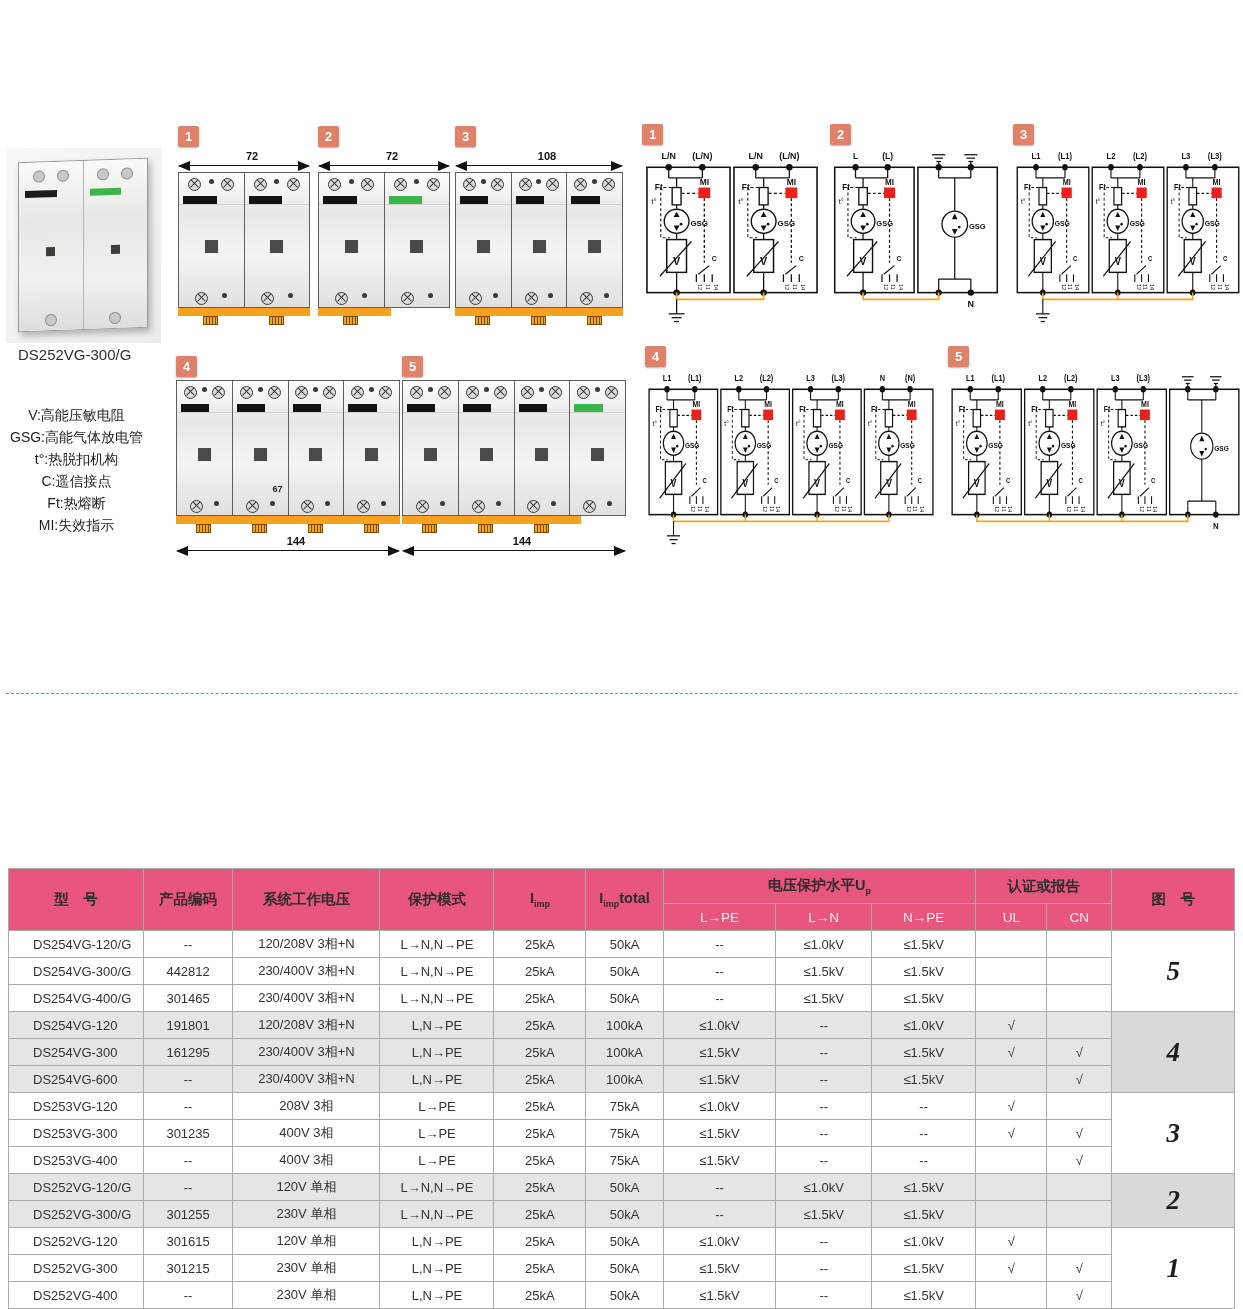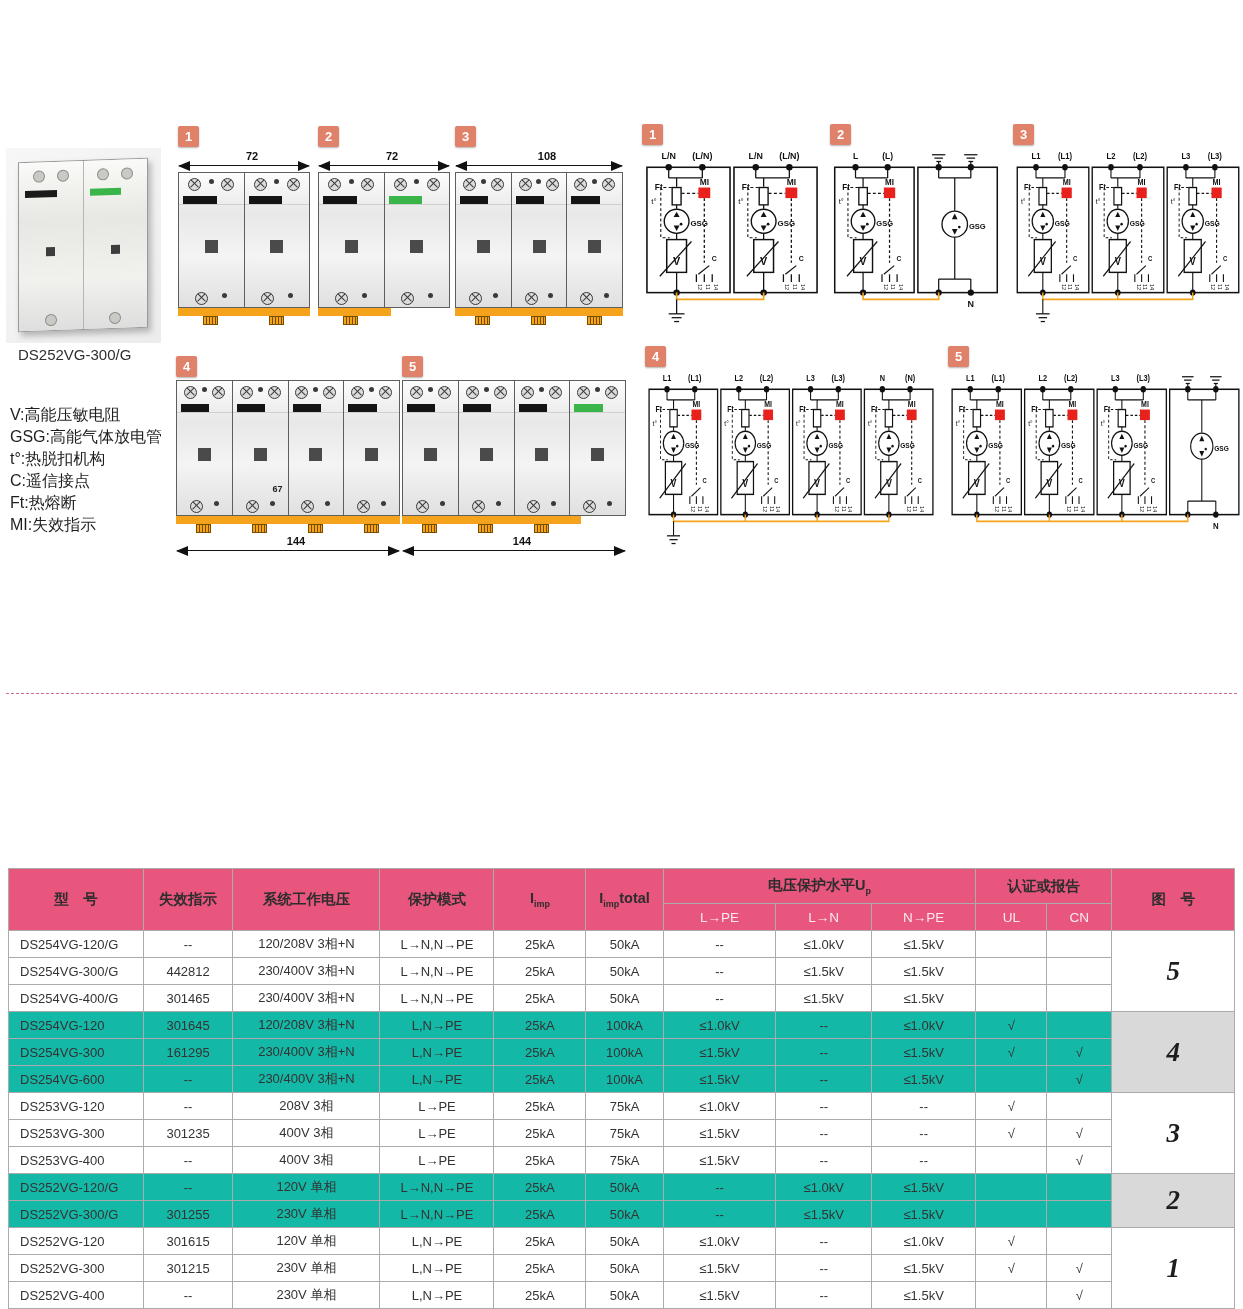--- a/index.html
+++ b/index.html
@@ -22,21 +22,21 @@
   .prow{display:flex;justify-content:space-evenly;padding:8px 2px 4px;}
   .prow i{width:10px;height:10px;border-radius:50%;background:#c9c9c5;border:1px solid #8e8e8a;}
   .pwin{height:7px;width:50%;margin:4px 0 0 6px;background:#1b1b1b;}
   .pwin.green{background:#3ab54a;}
   .pbody{flex:1;display:flex;align-items:center;justify-content:center;}
   .psq{width:9px;height:9px;background:#3d3d3d;}
   #photo-caption{position:absolute;left:18px;top:346px;font-size:15px;color:#2f2f2f;}
 
   
   #legend{position:absolute;left:10px;top:404px;}
-  .legend-line{font-size:16px;color:#1e1e1e;line-height:22px;}
+  .legend-line{font-size:14px;color:#1e1e1e;line-height:22px;text-align:center;}
 
   
   .badge{width:21px;height:21px;background:#e0826a;color:#fff;font-weight:bold;font-size:13px;
          display:flex;align-items:center;justify-content:center;border-radius:2px;
          box-shadow:0 1px 2px rgba(0,0,0,.3);margin-bottom:3px;}
 
   
   .dim{position:absolute;}
   .arrow{position:relative;height:20px;margin:1px 0 2px;}
   .aline{position:absolute;left:1px;right:1px;bottom:4px;height:1.4px;background:#111;}
@@ -71,22 +71,22 @@
   #divider{position:absolute;left:6px;right:6px;top:693px;border-top:1.4px dashed #d06a94;}
 
   
   #spec-table{position:absolute;left:8px;top:868px;width:1227px;border-collapse:collapse;table-layout:fixed;}
   #spec-table th,#spec-table td{border:1px solid #ababab;font-size:13px;color:#333;text-align:center;
         padding:0 2px;overflow:hidden;white-space:nowrap;}
   #spec-table thead th{background:#e8557d;color:#2d2d2d;font-weight:bold;font-size:14.5px;}
   #spec-table thead tr.sub th{color:#fbe9ef;font-weight:normal;font-size:13.5px;height:26px;}
   #spec-table thead tr.main th{height:34px;}
   #spec-table tbody tr{height:27px;}
-  #spec-table td.model{text-align:left;padding-left:11px;}
-  #spec-table tr.shaded td{background:#14b8a6;}
+  #spec-table td.model{text-align:left;padding-left:24px;}
+  #spec-table tr.shaded td{background:#e5e5e5;}
   #spec-table td.fig{font-size:27px;font-style:italic;font-weight:bold;color:#1d1d1d;
         font-family:"Liberation Serif","DejaVu Serif",serif;background:#fff;}
   #spec-table tr.shaded td.fig{background:#d9d9d9;}
   sub{font-size:9px;}
 </style>
 </head>
 <body>
 
 <div id="title">
 </div>
@@ -1136,21 +1136,21 @@
       <col style="width:9.2%">
       <col style="width:7.8%">
       <col style="width:8.5%">
       <col style="width:5.8%">
       <col style="width:5.3%">
       <col style="width:10.0%">
     </colgroup>
   <thead>
       <tr class="main">
         <th rowspan="2">型　号</th>
-        <th rowspan="2">失效指示</th>
+        <th rowspan="2">产品编码</th>
         <th rowspan="2">系统工作电压</th>
         <th rowspan="2">保护模式</th>
         <th rowspan="2">I<sub>imp</sub></th>
         <th rowspan="2">I<sub>imp</sub>total</th>
         <th colspan="3">电压保护水平U<sub>p</sub></th>
         <th colspan="2">认证或报告</th>
         <th rowspan="2">图　号</th>
       </tr>
       <tr class="sub">
         <th>L→PE</th>
@@ -1196,21 +1196,21 @@
         <td>25kA</td>
         <td>50kA</td>
         <td>--</td>
         <td>≤1.5kV</td>
         <td>≤1.5kV</td>
         <td></td>
         <td></td>
       </tr>
       <tr class="shaded">
         <td class="model">DS254VG-120</td>
-        <td>301645</td>
+        <td>191801</td>
         <td>120/208V 3相+N</td>
         <td>L,N→PE</td>
         <td>25kA</td>
         <td>100kA</td>
         <td>≤1.0kV</td>
         <td>--</td>
         <td>≤1.0kV</td>
         <td>√</td>
         <td></td>
         <td class="fig" rowspan="3">4</td>

